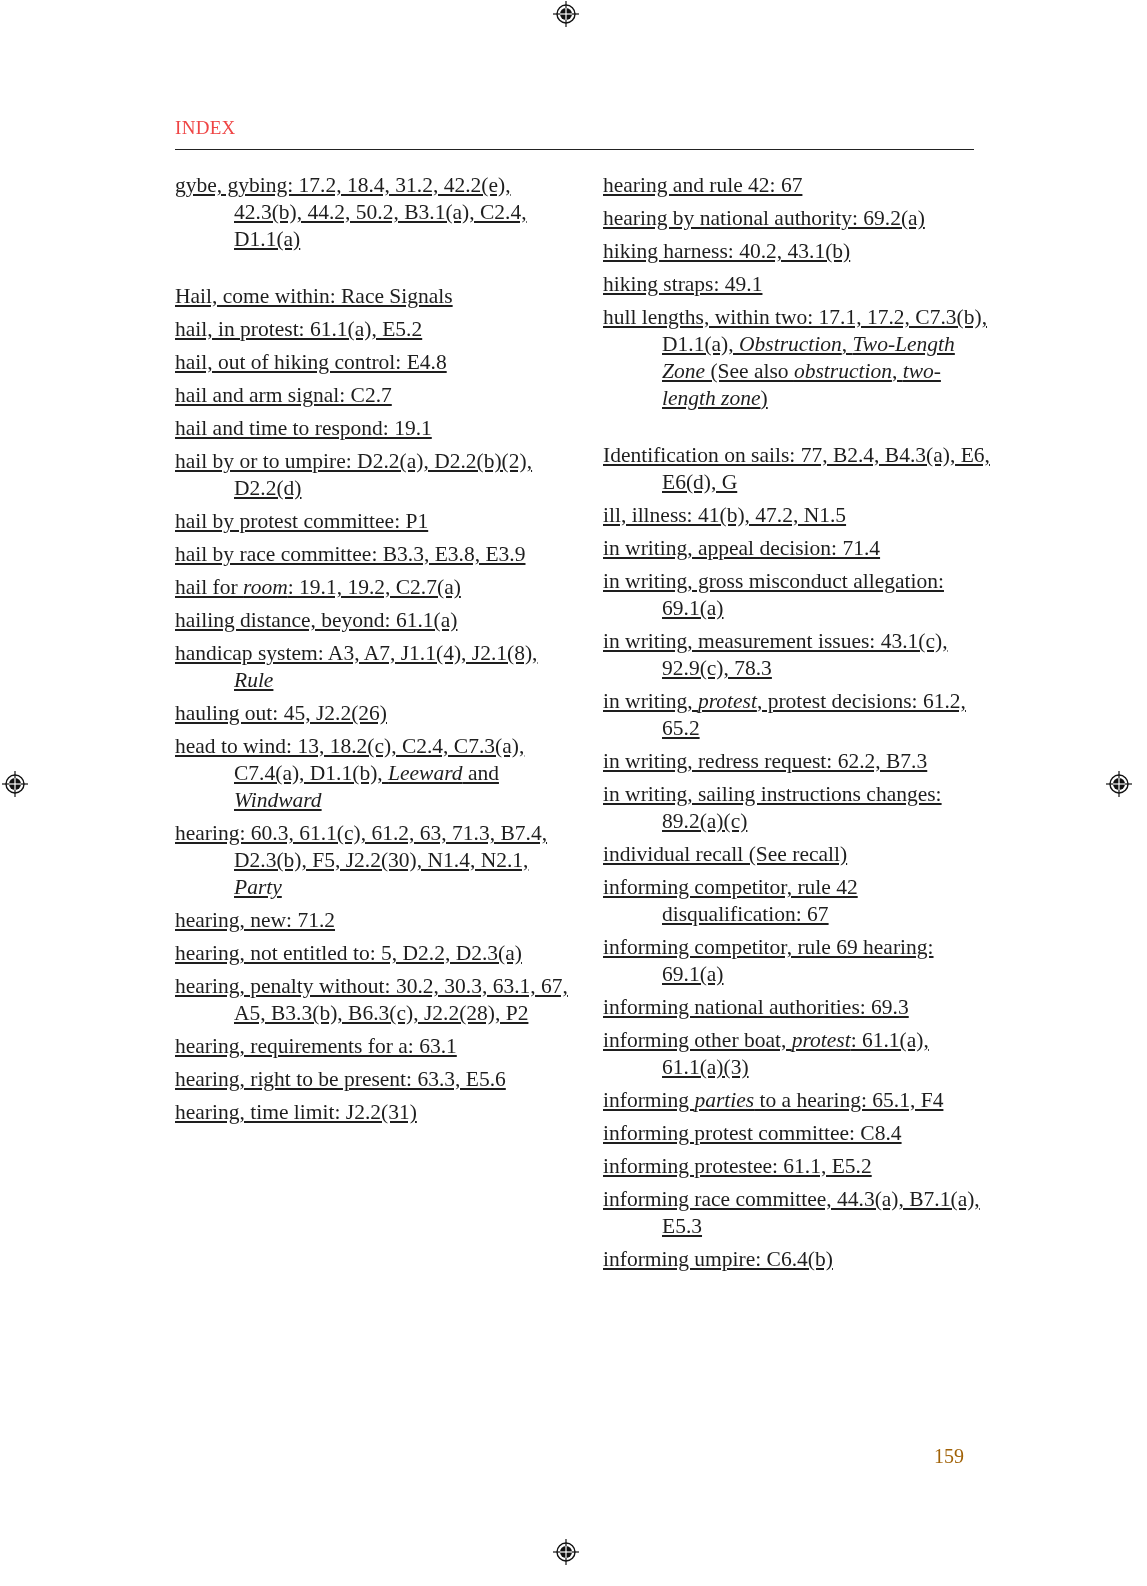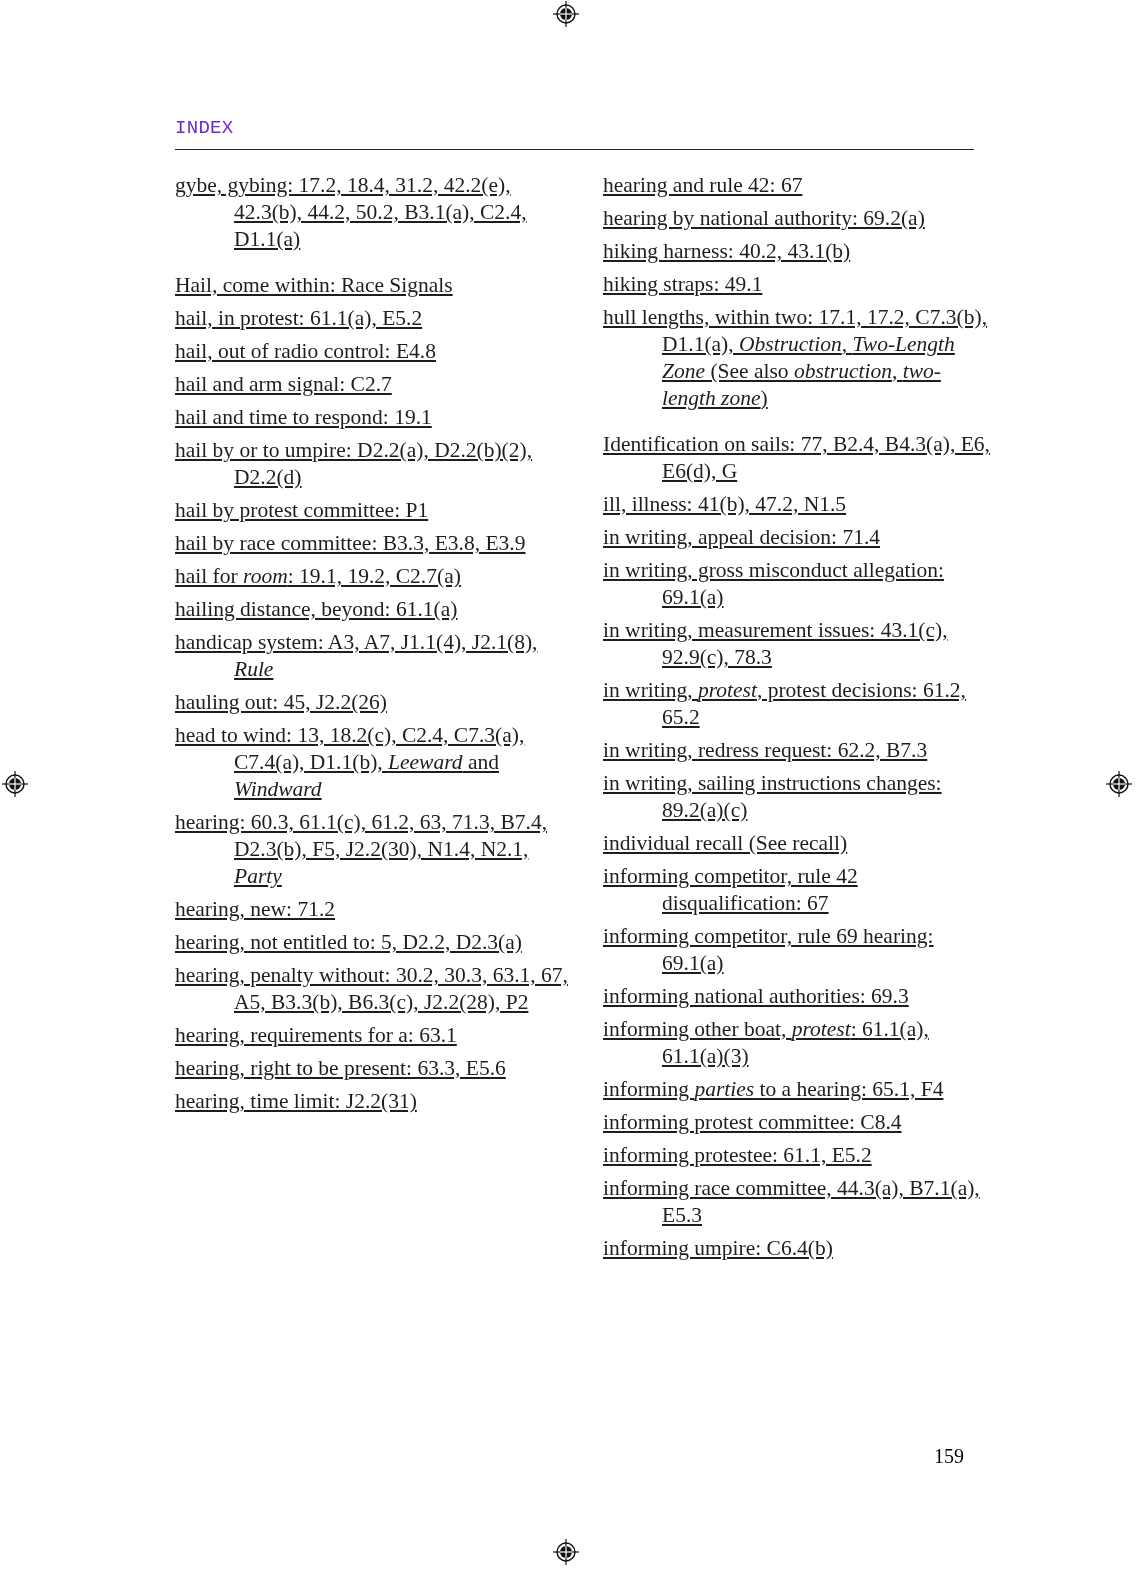--- a/index.html
+++ b/index.html
@@ -12,44 +12,44 @@
       position: absolute; width: 28px; height: 28px;
     }
     .reg-mark svg { width: 28px; height: 28px; display: block; }
     #reg-top { left: 552px; top: 0px; }
     #reg-bottom { left: 552px; top: 1538px; }
     #reg-left { left: 1px; top: 770px; }
     #reg-right { left: 1105px; top: 770px; }
 
     .running-head {
       position: absolute; left: 175px; top: 117px;
-      font-family: Liberation Mono, monospace;
-      font-size: 19px; letter-spacing: 0.3px; color: #6d28d9;
+      font-family: Liberation Serif, serif;
+      font-size: 19px; letter-spacing: 0.3px; color: #ef4444;
     }
     .head-rule {
       position: absolute; left: 175px; top: 149px; width: 799px; height: 0;
       border-top: 1.5px solid #222;
     }
     .column {
       position: absolute; top: 172px;
       font-family: "Liberation Serif", serif;
       font-size: 21.5px; line-height: 27px; text-decoration: underline;
     }
     #col-left { left: 175px; width: 400px; }
     #col-right { left: 603px; width: 390px; }
     .entry {
       padding-left: 59px; text-indent: -59px;
       margin-bottom: 6px;
     }
-    .entry.gap-before { margin-top: 19px; }
+    .entry.gap-before { margin-top: 30px; }
     .entry i { font-style: italic; }
     .page-number {
       position: absolute; left: 934px; top: 1445px;
       font-family: "Liberation Serif", serif;
-      font-size: 20px; color: #000000;
+      font-size: 20px; color: #a16207;
     }
   </style>
 </head>
 <body>
 
 <div class="reg-mark" id="reg-top">
   <svg viewBox="0 0 28 28">
       <circle cx="14" cy="14" r="9" fill="none" stroke="#111" stroke-width="1.4"></circle>
       <circle cx="14" cy="14" r="6" fill="#111"></circle>
       <line x1="1" y1="14" x2="27" y2="14" stroke="#111" stroke-width="1.2"></line>
@@ -89,21 +89,21 @@
     </svg>
 </div>
 
 <div class="running-head">INDEX</div>
 <div class="head-rule"></div>
 
 <div class="column" id="col-left">
     <div class="entry"><span>gybe, gybing: 17.2, 18.4, 31.2, 42.2(e), 42.3(b), 44.2, 50.2, B3.1(a), C2.4, D1.1(a)</span></div>
     <div class="entry gap-before"><span>Hail, come within: Race Signals</span></div>
     <div class="entry"><span>hail, in protest: 61.1(a), E5.2</span></div>
-    <div class="entry"><span>hail, out of radio control: E4.8</span></div>
+    <div class="entry"><span>hail, out of hiking control: E4.8</span></div>
     <div class="entry"><span>hail and arm signal: C2.7</span></div>
     <div class="entry"><span>hail and time to respond: 19.1</span></div>
     <div class="entry"><span>hail by or to umpire: D2.2(a), D2.2(b)(2), D2.2(d)</span></div>
     <div class="entry"><span>hail by protest committee: P1</span></div>
     <div class="entry"><span>hail by race committee: B3.3, E3.8, E3.9</span></div>
     <div class="entry"><span>hail for </span><i>room</i><span>: 19.1, 19.2, C2.7(a)</span></div>
     <div class="entry"><span>hailing distance, beyond: 61.1(a)</span></div>
     <div class="entry"><span>handicap system: A3, A7, J1.1(4), J2.1(8), </span><i>Rule</i></div>
     <div class="entry"><span>hauling out: 45, J2.2(26)</span></div>
     <div class="entry"><span>head to wind: 13, 18.2(c), C2.4, C7.3(a), C7.4(a), D1.1(b), </span><i>Leeward</i><span> and </span><i>Windward</i></div>

